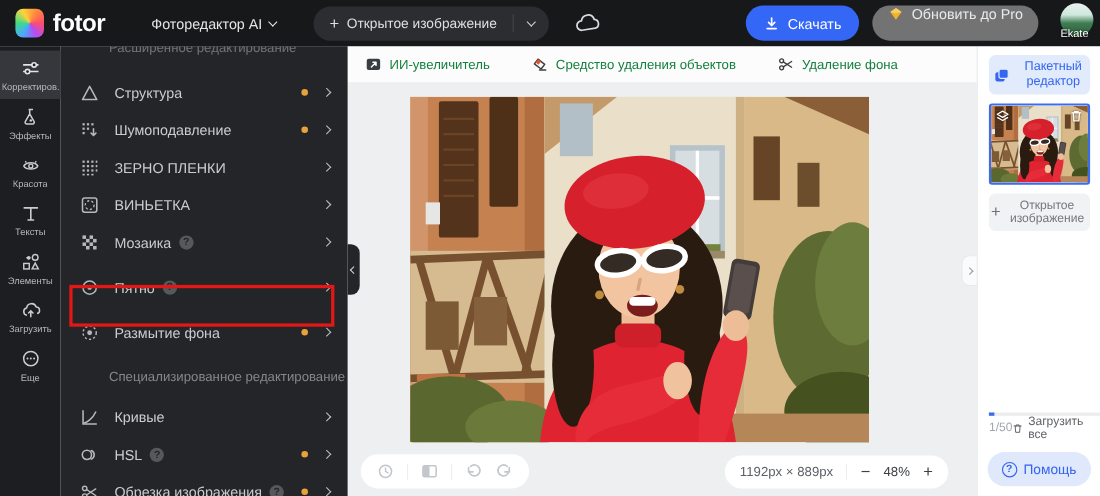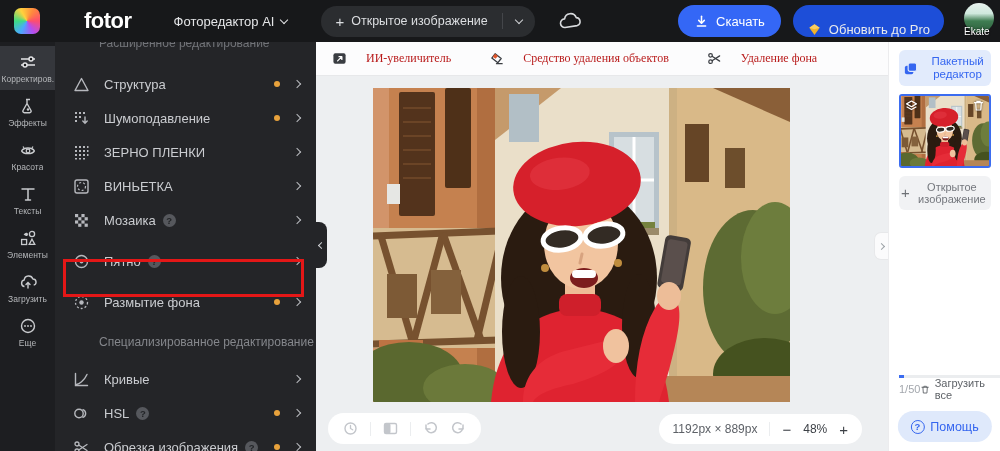--- a/index.html
+++ b/index.html
@@ -6,37 +6,37 @@
   html,body { width:1000px; height:451px; overflow:hidden; }
   body { font-family:"Liberation Sans", sans-serif; }
   .app { position:relative; width:1000px; height:451px; background:#edeff2; overflow:hidden; }
 
   
   .topbar { position:absolute; left:0; top:0; width:1000px; height:42px; background:#17181a;
             display:flex; align-items:center; padding:0 0 0 14px; z-index:40; }
   .logo { display:flex; align-items:center; gap:8px; }
   .logo-mark { width:26px; height:26px; border-radius:7px;
     background:conic-gradient(from 210deg,#4aa9ff,#3ddc84,#ffd23d,#ff8a3d,#ff4d6d,#b44df0,#4aa9ff); }
-  .logo-text { color:#fff; font-size:22px; font-weight:bold; letter-spacing:-0.5px;margin-left:36px; }
+  .logo-text { color:#fff; font-size:22px; font-weight:bold; letter-spacing:-0.5px; }
   .editor-menu { display:flex; align-items:center; gap:7px; color:#e4e5e7; font-size:13px; margin-left:42px; cursor:pointer; }
   .chev { display:inline-block; width:6px; height:6px; border-top:1.5px solid currentColor; border-right:1.5px solid currentColor; }
   .chev.down { transform:rotate(135deg); margin-top:-3px; }
   .chev.right { transform:rotate(45deg); }
   .chev.left { transform:rotate(-135deg); }
   .open-split { display:flex; align-items:center; height:31px; background:#2b2d30; border-radius:17px; margin-left:34px; overflow:hidden; }
   .open-split .main { display:flex; align-items:center; gap:7px; padding:0 14px; color:#dcdee1; font-size:12.5px; height:100%; cursor:pointer; }
   .open-split .sep { width:1px; height:16px; background:#44464a; }
   .open-split .drop { width:32px; height:100%; display:flex; align-items:center; justify-content:center; color:#cfd1d4; cursor:pointer; }
   .plus-glyph { font-size:15px; color:#dcdee1; line-height:1; }
   .cloud-btn { margin-left:24px; display:flex; align-items:center; cursor:pointer; }
   .topbar-right { margin-left:auto; display:flex; align-items:center; gap:12px; padding-right:4px; }
   .btn-download { display:flex; align-items:center; gap:7px; height:32px; padding:0 16px; border-radius:17px;
     background:#3467f6; color:#fff; font-size:13px; border:none; cursor:pointer; }
-  .btn-upgrade { display:flex; align-items:flex-end; gap:7px; height:32px; padding:0 14px; border-radius:17px;
-    background:#1d4ed8; color:#e9eaec; font-size:13px; border:none; cursor:pointer; }
+  .btn-upgrade { display:flex; align-items:flex-start; gap:7px; height:32px; padding:0 14px; border-radius:17px;
+    background:#737373; color:#e9eaec; font-size:13px; border:none; cursor:pointer; }
   .avatar-wrap { position:relative; width:40px; height:42px; overflow:hidden; flex:0 0 auto; }
   .avatar { position:absolute; left:8px; top:3px; width:30px; height:30px; border-radius:50%;
     background:linear-gradient(180deg,#e8f2ef 0%,#cfe8dd 35%,#3f7d52 60%,#2c5d3c 100%); }
   .avatar-name { position:absolute; left:8px; top:26px; color:#fff; font-size:10px; text-shadow:0 0 2px #000; white-space:nowrap; }
 
   
   .rail { position:absolute; left:0; top:42px; width:55px; height:409px; background:#1d1e21; z-index:30;
           display:flex; flex-direction:column; padding-top:4px; }
   .rail-item { position:relative; width:55px; height:44px; display:flex; flex-direction:column; align-items:center;
                justify-content:center; gap:3px; cursor:pointer; color:#c9cbce; }
@@ -64,21 +64,21 @@
 
   .highlight-box { position:absolute; left:63px; top:259px; width:241px; height:38px;
     border:3px solid #e41717; z-index:50; pointer-events:none; }
 
   .left-handle { position:absolute; left:316px; top:222px; width:11px; height:46px; background:#242528;
     border-radius:0 8px 8px 0; z-index:25; display:flex; align-items:center; justify-content:center; color:#cfd1d4; cursor:pointer; }
 
   
   .tabsbar { position:absolute; left:316px; top:42px; width:572px; height:34px; background:#fcfcfd;
     border-bottom:1px solid #e7e8ea; display:flex; align-items:center; gap:38px; padding-left:16px; z-index:10; }
-  .tab { display:flex; align-items:center; gap:19px; color:#b91c1c; font-size:12px; cursor:pointer;font-family:Liberation Serif, serif; }
+  .tab { display:flex; align-items:center; gap:7px; color:#15803d; font-size:12px; cursor:pointer; }
   .tab svg { width:15px; height:15px; }
   .stage { position:absolute; left:316px; top:76px; width:572px; height:375px; background:#edeff1; z-index:5; }
   .photo { position:absolute; left:57px; top:12px; width:417px; height:314px; display:block; }
 
   .right-handle { position:absolute; right:0; top:156px; width:14px; height:28px; background:#fbfbfc;
     border:1px solid #e7e8ea; border-right:none; border-radius:7px 0 0 7px; display:flex; align-items:center;
     justify-content:center; color:#9aa0a6; cursor:pointer; }
 
   .toolpill { position:absolute; left:12px; bottom:7px; height:31px; background:#fff; border-radius:16px;
     display:flex; align-items:center; gap:11px; padding:0 14px; color:#c3c6cb; }

